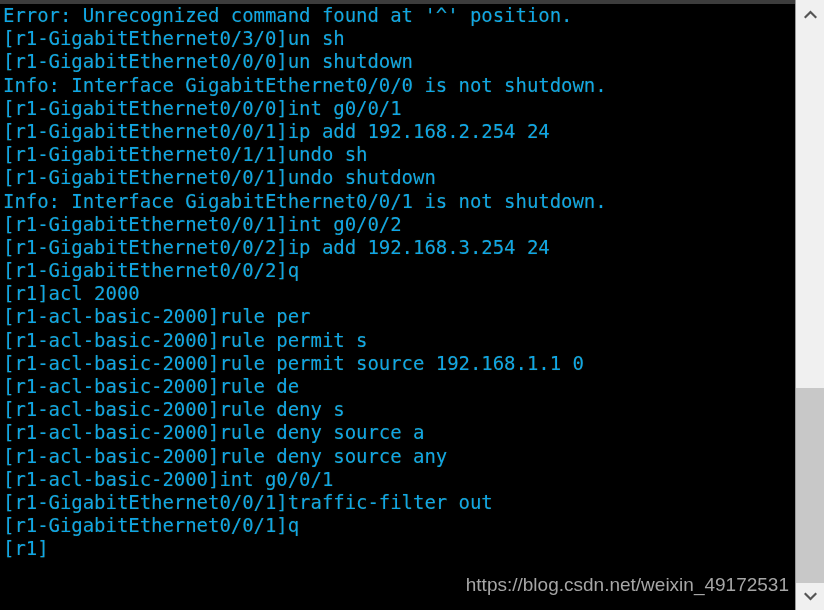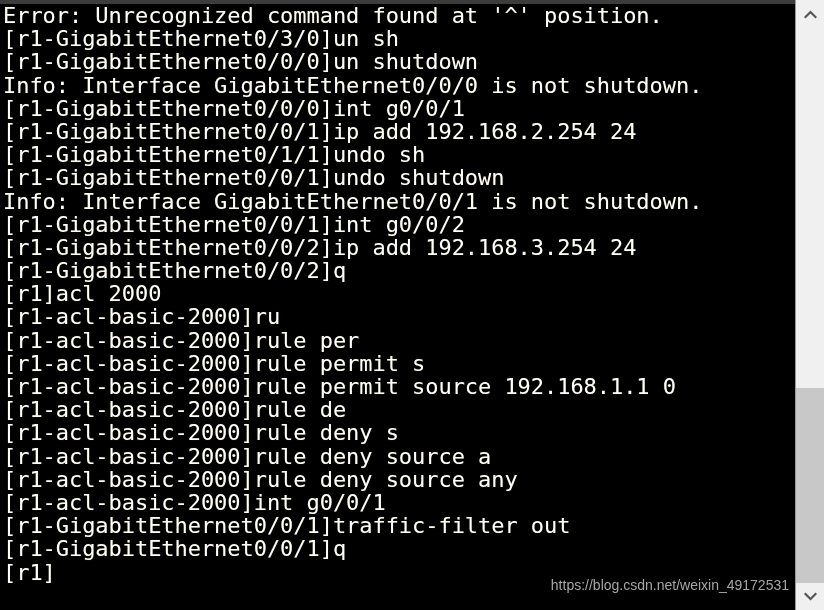--- a/index.html
+++ b/index.html
@@ -40,38 +40,38 @@
     position: relative;
     width: 795px;
     height: 610px;
     background: #000000;
     overflow: hidden;
     padding: 4px 0 0 3px;
     box-sizing: border-box;
   }
 
   .console-line {
-    color: #ffffff;
+    color: #0ea5e9;
     font-family: "DejaVu Sans Mono", "Liberation Mono", monospace;
-    font-size: 22px;
+    font-size: 19px;
     line-height: 23.2px;
     height: 23.2px;
     white-space: pre;
     letter-spacing: -0.05px;
     text-shadow: 0 0 1px rgba(190,190,0,0.35);
   }
 
   
   #watermark {
     position: absolute;
     right: 6px;
     bottom: 17px;
     color: #bdbdbd;
     font-family: "Liberation Sans", "DejaVu Sans", sans-serif;
-    font-size: 14px;
+    font-size: 19px;
     line-height: 16px;
     white-space: pre;
     opacity: 0.88;
     z-index: 4;
     pointer-events: none;
   }
 
   
   #scrollbar {
     position: relative;
@@ -125,21 +125,20 @@
         <div class="console-line">Info: Interface GigabitEthernet0/0/0 is not shutdown.</div>
         <div class="console-line">[r1-GigabitEthernet0/0/0]int g0/0/1</div>
         <div class="console-line">[r1-GigabitEthernet0/0/1]ip add 192.168.2.254 24</div>
         <div class="console-line">[r1-GigabitEthernet0/1/1]undo sh</div>
         <div class="console-line">[r1-GigabitEthernet0/0/1]undo shutdown</div>
         <div class="console-line">Info: Interface GigabitEthernet0/0/1 is not shutdown.</div>
         <div class="console-line">[r1-GigabitEthernet0/0/1]int g0/0/2</div>
         <div class="console-line">[r1-GigabitEthernet0/0/2]ip add 192.168.3.254 24</div>
         <div class="console-line">[r1-GigabitEthernet0/0/2]q</div>
         <div class="console-line">[r1]acl 2000</div>
-        <div class="console-line">[r1-acl-basic-2000]ru</div>
         <div class="console-line">[r1-acl-basic-2000]rule per</div>
         <div class="console-line">[r1-acl-basic-2000]rule permit s</div>
         <div class="console-line">[r1-acl-basic-2000]rule permit source 192.168.1.1 0</div>
         <div class="console-line">[r1-acl-basic-2000]rule de</div>
         <div class="console-line">[r1-acl-basic-2000]rule deny s</div>
         <div class="console-line">[r1-acl-basic-2000]rule deny source a</div>
         <div class="console-line">[r1-acl-basic-2000]rule deny source any</div>
         <div class="console-line">[r1-acl-basic-2000]int g0/0/1</div>
         <div class="console-line">[r1-GigabitEthernet0/0/1]traffic-filter out</div>
         <div class="console-line">[r1-GigabitEthernet0/0/1]q</div>

